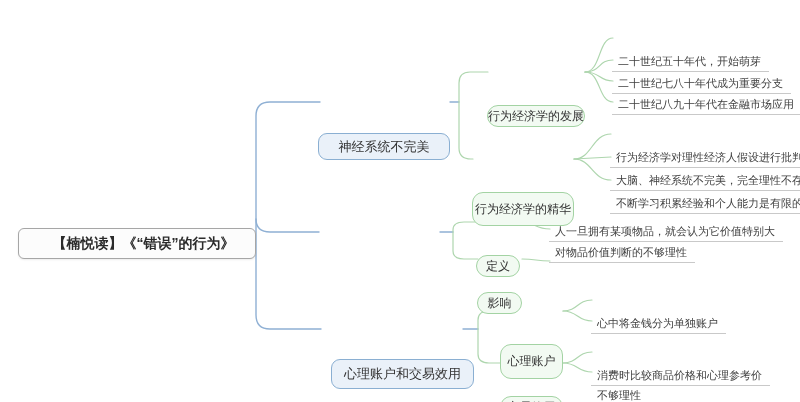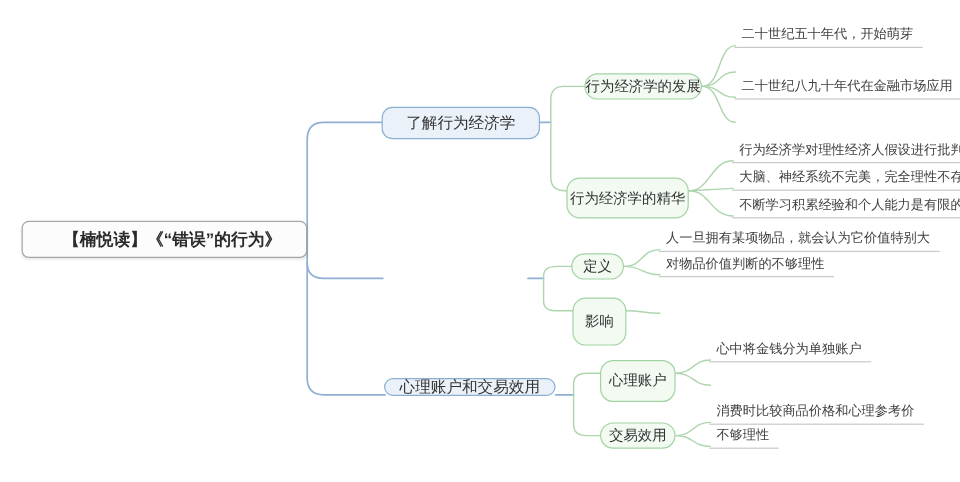--- a/index.html
+++ b/index.html
@@ -6,21 +6,21 @@
   #canvas{
     position:relative;width:800px;height:402px;background:#fff;overflow:hidden;
     font-family:"Liberation Sans",sans-serif;color:var(--text,#333);
   }
   #wires{position:absolute;left:0;top:0;width:800px;height:402px;}
   #wires path{fill:none;stroke-linecap:round;}
   #wires .blue{stroke:var(--line-blue,#8fb0d4);stroke-width:1.4;}
   #wires .green{stroke:var(--line-green,#aed6ae);stroke-width:1.2;}
   .node{
     position:absolute;display:flex;align-items:center;justify-content:center;
-    white-space:nowrap;box-sizing:border-box;
+    white-space:nowrap;box-sizing:border-box;margin-top:44px;
   }
   .root{
     background:var(--root-fill,#fcfcfc);
     border:1px solid var(--root-border,#a6a6a6);
     border-radius:6px;font-size:14px;font-weight:600;color:#2b2b2b;
     box-shadow:0 1px 2px rgba(0,0,0,.08);
     padding-left:13px;
   }
   .branch{
     background:var(--branch-fill,#eaf1f9);
@@ -29,20 +29,21 @@
   }
   .sub{
     background:var(--sub-fill,#f2faf2);
     border:1px solid var(--sub-border,#a3d3a3);
     border-radius:11px;font-size:12px;color:#333;
   }
   .leaf{
     position:absolute;height:16px;line-height:15px;white-space:nowrap;
     font-size:11px;color:#404040;padding:0 8px 1px 6px;
     border-bottom:1px solid var(--leaf-underline,#c9c9c9);
+    margin-top:32px;
   }
 </style>
 </head>
 <body>
 
 <div id="canvas">
 
   <svg id="wires" viewBox="0 0 800 402" xmlns="http://www.w3.org/2000/svg">
     <g>
       <path class="blue" d="M320,102 H270 Q256,102 256,116 V315 Q256,329 270,329 H321"></path>
@@ -67,31 +68,32 @@
       <path class="green" d="M522,259 C536,259 536,261 550,261"></path>
       <path class="green" d="M563,311 C578,311 577,300 592,300"></path>
       <path class="green" d="M563,311 C578,311 577,321 592,321"></path>
       <path class="green" d="M563,363 C578,363 577,352 592,352"></path>
       <path class="green" d="M563,363 C578,363 577,372 592,372"></path>
     </g>
   </svg>
 
   <div class="node root" style="left:18px;top:184px;width:238px;height:31px">【楠悦读】《“错误”的行为》</div>
 
-  <div class="node branch" style="left:318px;top:89px;width:132px;height:27px">了解行为经济学</div>
-  <div class="node branch" style="left:320px;top:315px;width:143px;height:15px">心理账户和交易效用</div>
+  <div class="node branch" style="left:318px;top:89px;width:132px;height:27px">神经系统不完美</div>
+  <div class="node branch" style="left:331px;top:315px;width:143px;height:30px">心理账户和交易效用</div>
 
   <div class="node sub" style="left:487px;top:61px;width:98px;height:22px">行为经济学的发展</div>
   <div class="node sub" style="left:472px;top:148px;width:102px;height:34px">行为经济学的精华</div>
   <div class="node sub" style="left:476px;top:211px;width:44px;height:22px">定义</div>
-  <div class="node sub" style="left:477px;top:248px;width:45px;height:40px">影响</div>
+  <div class="node sub" style="left:477px;top:248px;width:45px;height:22px">影响</div>
   <div class="node sub" style="left:500px;top:300px;width:63px;height:35px">心理账户</div>
   <div class="node sub" style="left:500px;top:352px;width:63px;height:22px">交易效用</div>
 
   <div class="leaf" style="left:612px;top:22px">二十世纪五十年代，开始萌芽</div>
+  <div class="leaf" style="left:612px;top:44px">二十世纪七八十年代成为重要分支</div>
   <div class="leaf" style="left:612px;top:65px">二十世纪八九十年代在金融市场应用</div>
 
   <div class="leaf" style="left:610px;top:118px">行为经济学对理性经济人假设进行批判</div>
   <div class="leaf" style="left:610px;top:141px">大脑、神经系统不完美，完全理性不存在</div>
   <div class="leaf" style="left:610px;top:164px">不断学习积累经验和个人能力是有限的</div>
 
   <div class="leaf" style="left:549px;top:192px">人一旦拥有某项物品，就会认为它价值特别大</div>
   <div class="leaf" style="left:549px;top:213px">对物品价值判断的不够理性</div>
 
 

